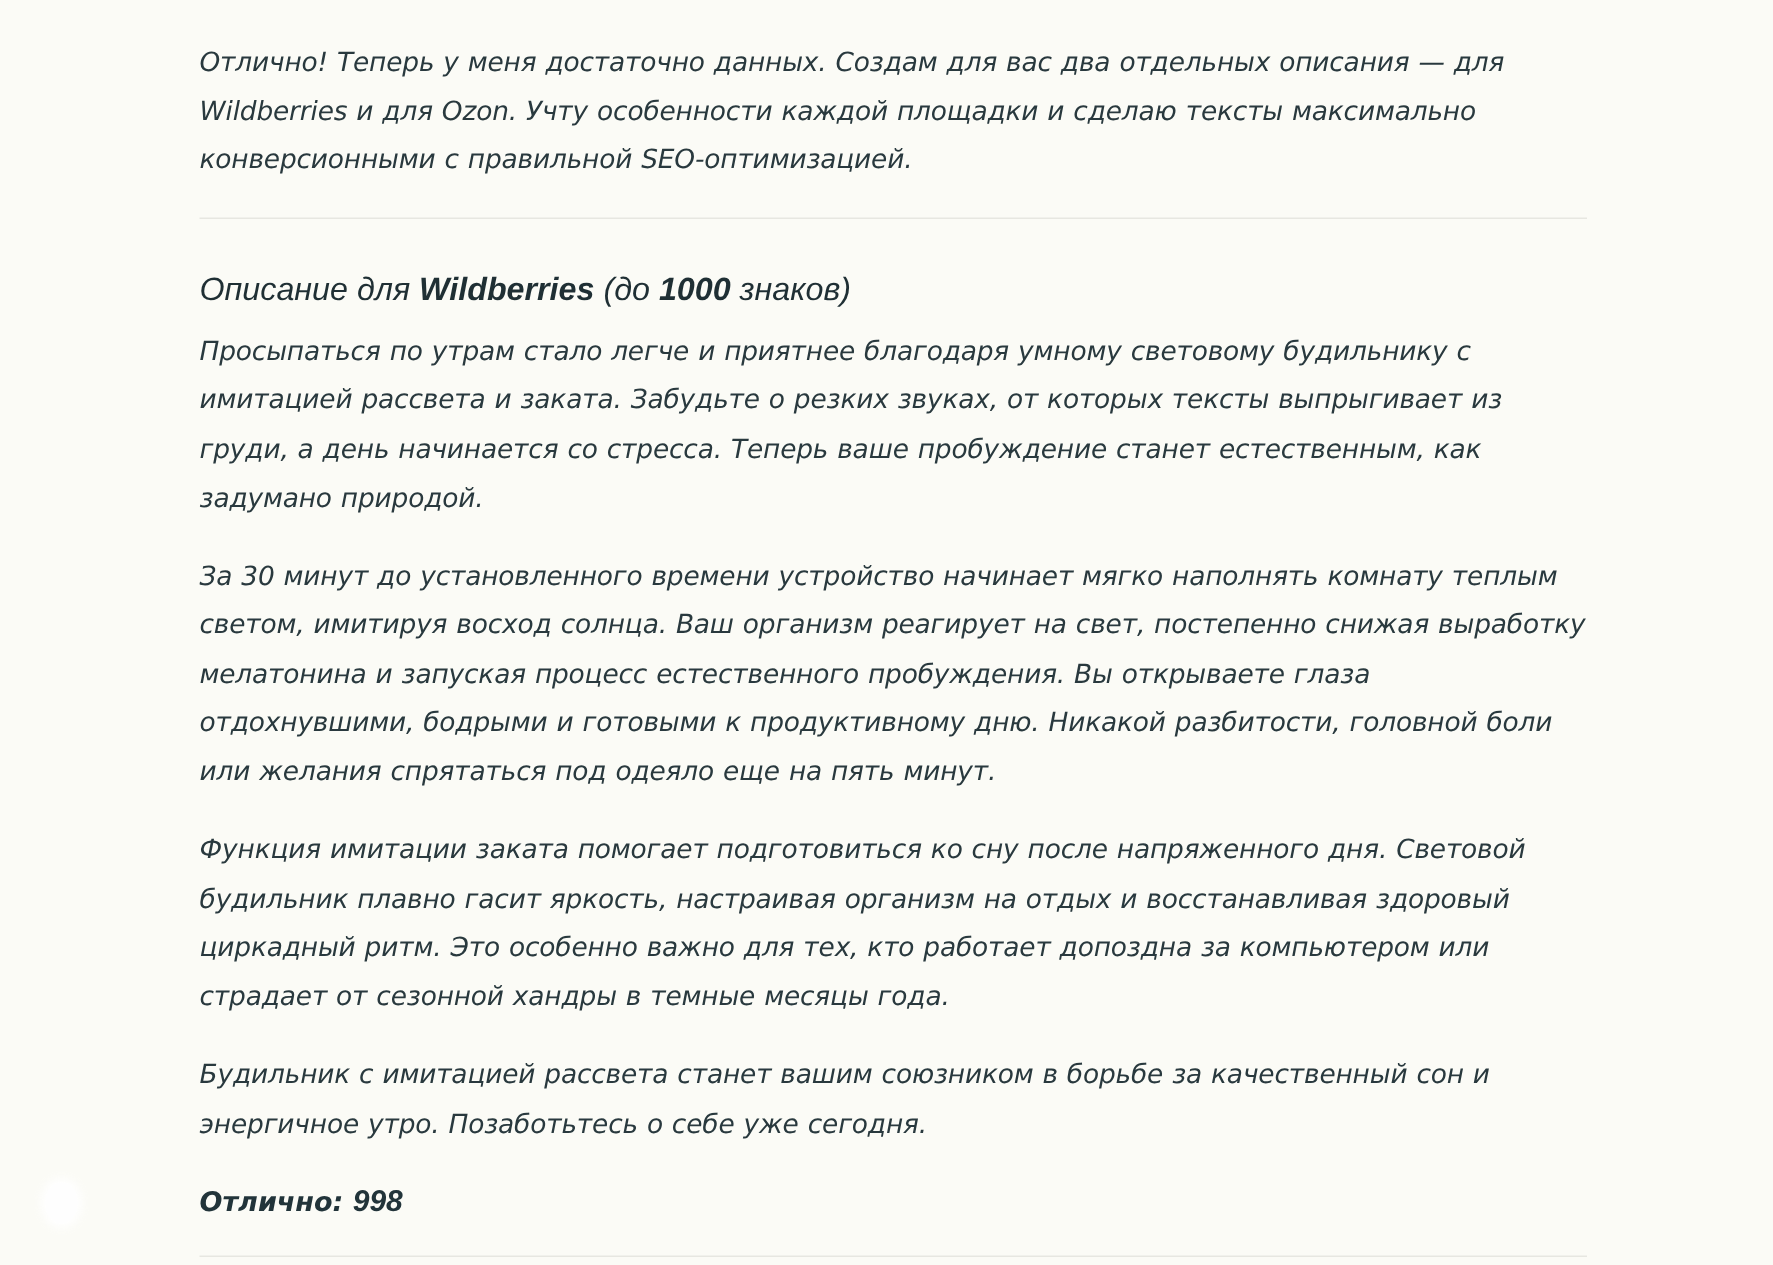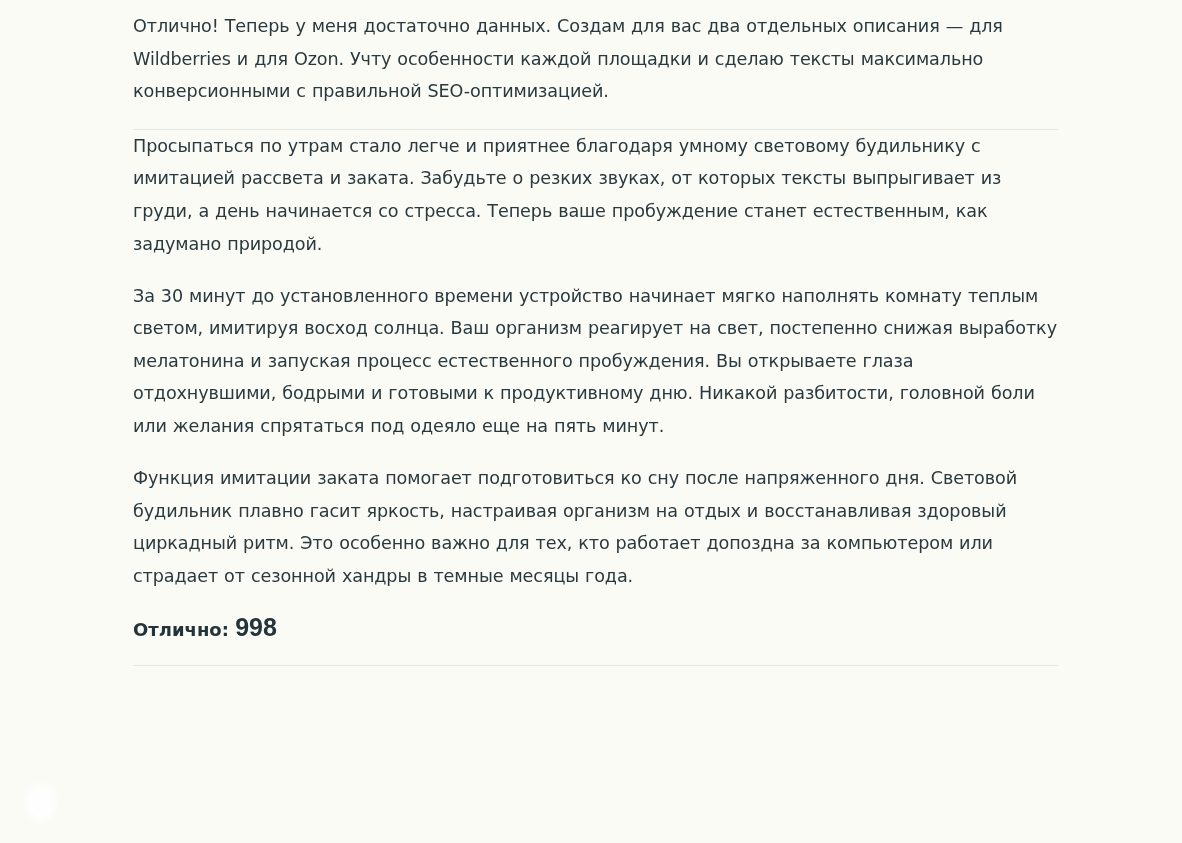--- a/index.html
+++ b/index.html
@@ -11,22 +11,23 @@
     height: 843px;
     overflow: hidden;
     background: #fbfbf6;
     color: #29393e;
     font-family: "DejaVu Sans", "Liberation Sans", sans-serif;
     position: relative;
   }
   .content {
     position: absolute;
     left: 133px;
-    top: 10px;
+    top: 26px;
     width: 925px;
+    font-style: italic;
   }
   .para {
     font-size: 17.6px;
     line-height: 32.6px;
     margin: 0;
     letter-spacing: -0.1px;
     word-spacing: 0.5px;
   }
   .intro {
     margin-top: 0;
@@ -56,21 +57,21 @@
   }
   .count {
     font-size: 18px;
     font-weight: bold;
     line-height: 30px;
     margin: 2px 0 20px 0;
     color: #22343a;
   }
   .count .num {
     font-family: "Liberation Sans", sans-serif;
-    font-size: 25px;
+    font-size: 20px;
   }
   .ghost-icon {
     position: absolute;
     left: 30px;
     top: 788px;
     width: 22px;
     height: 28px;
     border-radius: 50%;
     background: #ffffff;
     opacity: 0.9;
@@ -80,21 +81,23 @@
 </head>
 <body>
 
 <div class="ghost-icon"></div>
 
 <div class="content">
   <p class="para intro">Отлично! Теперь у меня достаточно данных. Создам для вас два отдельных описания — для Wildberries и для Ozon. Учту особенности каждой площадки и сделаю тексты максимально конверсионными с правильной SEO-оптимизацией.</p>
 
   <hr class="divider top">
 
+  <h3 class="heading"><span>Описание для </span><span class="em">Wildberries</span><span> (до </span><span class="em">1000</span><span> знаков)</span></h3>
 
   <p class="para body-para">Просыпаться по утрам стало легче и приятнее благодаря умному световому будильнику с имитацией рассвета и заката. Забудьте о резких звуках, от которых тексты выпрыгивает из груди, а день начинается со стресса. Теперь ваше пробуждение станет естественным, как задумано природой.</p>
   <p class="para body-para">За 30 минут до установленного времени устройство начинает мягко наполнять комнату теплым светом, имитируя восход солнца. Ваш организм реагирует на свет, постепенно снижая выработку мелатонина и запуская процесс естественного пробуждения. Вы открываете глаза отдохнувшими, бодрыми и готовыми к продуктивному дню. Никакой разбитости, головной боли или желания спрятаться под одеяло еще на пять минут.</p>
   <p class="para body-para">Функция имитации заката помогает подготовиться ко сну после напряженного дня. Световой будильник плавно гасит яркость, настраивая организм на отдых и восстанавливая здоровый циркадный ритм. Это особенно важно для тех, кто работает допоздна за компьютером или страдает от сезонной хандры в темные месяцы года.</p>
+  <p class="para body-para">Будильник с имитацией рассвета станет вашим союзником в борьбе за качественный сон и энергичное утро. Позаботьтесь о себе уже сегодня.</p>
 
   <div class="count"><span>Отлично: </span><span class="num">998</span></div>
 
   <hr class="divider">
 </div>
 
 </body></html>

